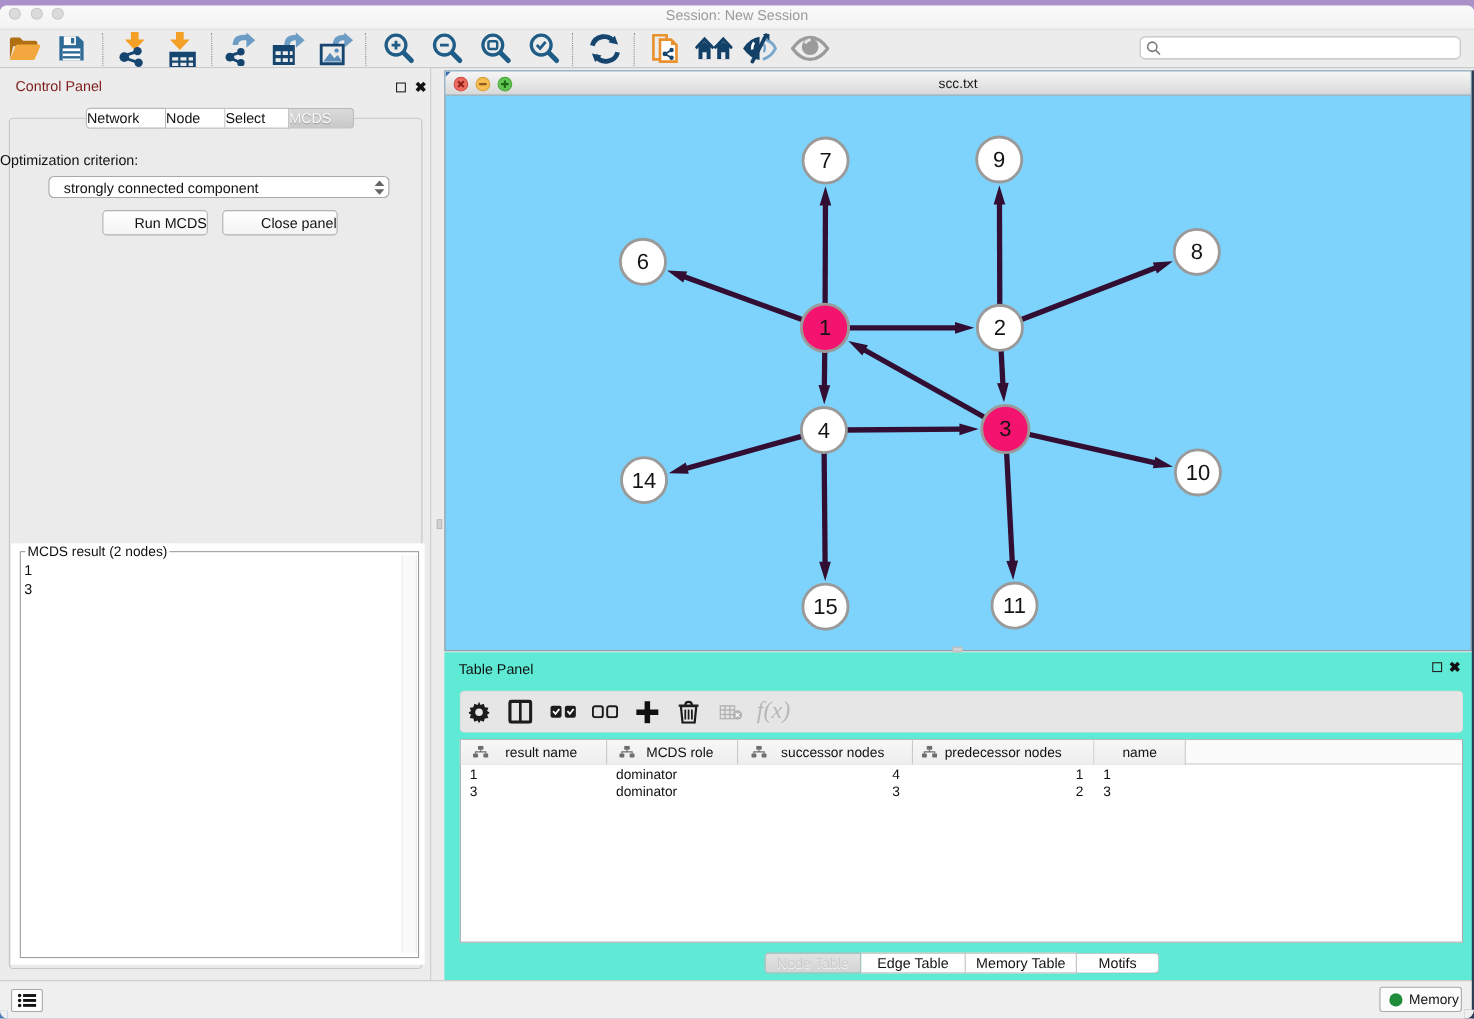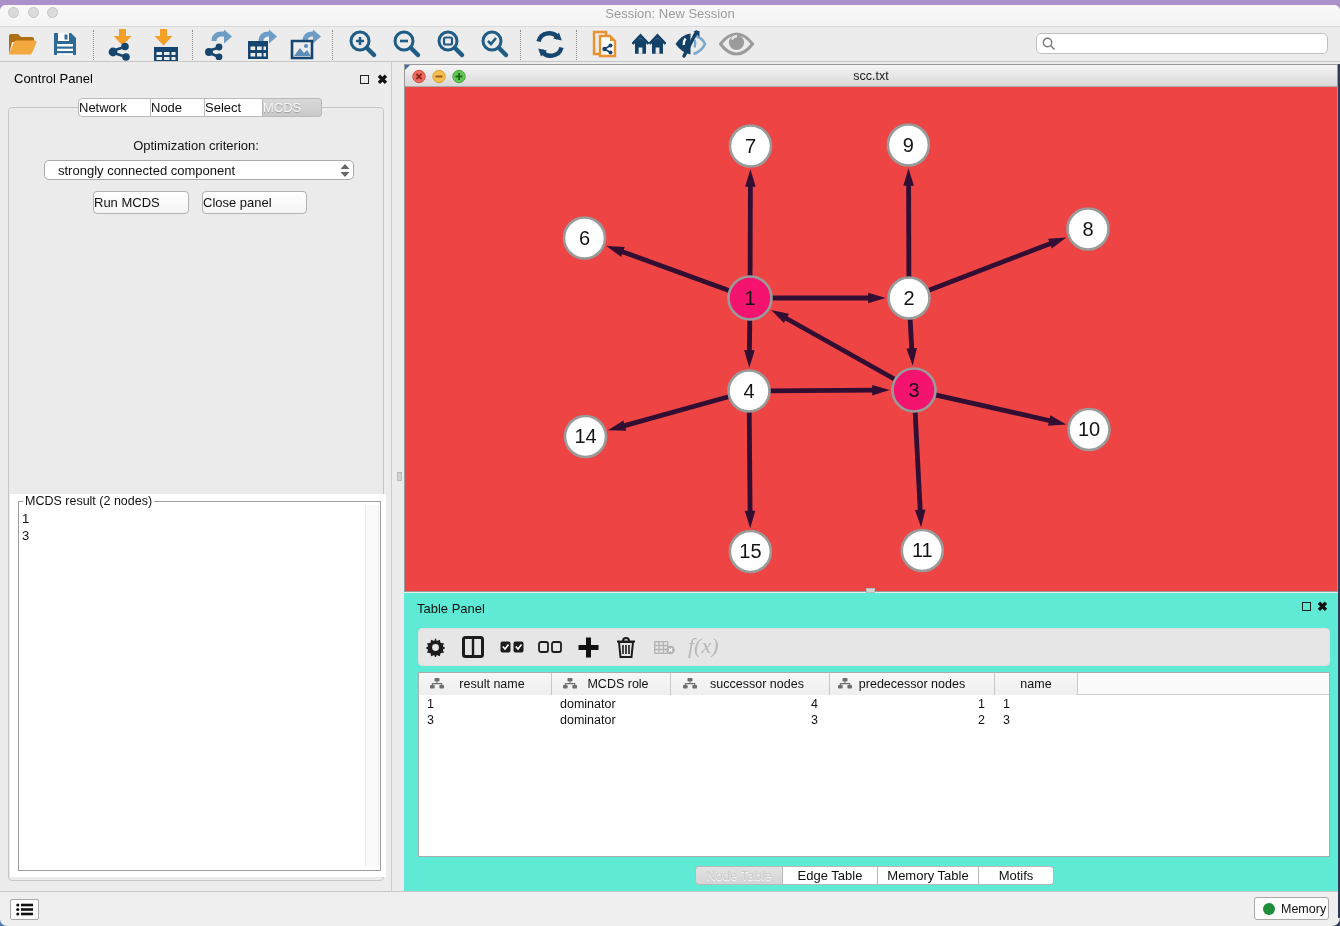--- a/index.html
+++ b/index.html
@@ -7,35 +7,35 @@
 .abs{position:absolute}
 #win{position:absolute;left:0;top:5px;width:1340px;height:921px;background:#ececec;border-radius:6px 6px 0 0;overflow:hidden}
 #titlebar{position:absolute;left:0;top:5px;width:1340px;height:22px;background:linear-gradient(#f9f9f9,#f3f3f3);border-bottom:1px solid #d9d9d9;border-radius:6px 6px 0 0}
 .tl{position:absolute;top:2px;width:11px;height:11px;border-radius:50%;background:#dbdbdb;border:1px solid #c7c7c7}
 #wtitle{position:absolute;top:1px;left:0;width:100%;text-align:center;font-size:13px;color:#9b9b9b}
 #toolbar{position:absolute;left:0;top:28px;width:1340px;height:34px;background:#ececec;border-bottom:1px solid #c6c6c6}
 .tsep{position:absolute;top:30px;width:0;height:30px;border-left:1px dotted #8e8e8e}
 #searchbox{position:absolute;left:1036px;top:33px;width:292px;height:21px;background:#fff;border:1px solid #c0c0c0;border-radius:5px}
 
 #cpanel{position:absolute;left:0;top:62px;width:392px;height:829px;background:#ececec;border-right:1px solid #cdcdcd}
-#cphead{position:absolute;left:14px;top:71px;font-size:13px;color:#000000}
+#cphead{position:absolute;left:14px;top:71px;font-size:13px;color:#7f1d1d}
 .wsq{position:absolute;width:9px;height:9px;border:1.5px solid #222}
 .wx{position:absolute;font-size:13px;font-weight:bold;color:#111}
 .tab{position:absolute;top:98px;height:19px;border:1px solid #b9b9b9;background:#fff;font-size:13px;color:#111;text-align:left;line-height:18px}
 #tabpane{position:absolute;left:8px;top:107px;width:376px;height:774px;border:1px solid #c6c6c6;border-radius:4px;background:#ebebeb}
-#optlabel{position:absolute;left:0;top:138px;width:392px;text-align:center;font-size:13px;color:#111}
+#optlabel{position:absolute;left:0;top:138px;width:392px;font-size:13px;color:#111}
 #combo{position:absolute;left:44px;top:160px;width:310px;height:20px;background:#fff;border:1px solid #a9a9a9;border-radius:5px;font-size:13px;color:#111;line-height:19px;padding-left:13px}
-.btn{position:absolute;top:191px;height:23px;background:linear-gradient(#ffffff,#f4f4f4);border:1px solid #b3b3b3;border-radius:4px;font-size:13px;color:#111;text-align:left;line-height:21px}
+.btn{position:absolute;top:191px;height:23px;background:linear-gradient(#ffffff,#f4f4f4);border:1px solid #b3b3b3;border-radius:4px;font-size:13px;color:#111;text-align:right;line-height:21px}
 #resback{position:absolute;left:10px;top:494px;width:376px;height:383px;background:#fff}
 #resbox{position:absolute;left:18px;top:501px;width:363px;height:370px;border:1px solid #9e9e9e}
 #reslabel{position:absolute;left:23px;top:494px;font-size:12.5px;line-height:15px;color:#111;background:#fff;padding:0 2px}
 #restext{position:absolute;left:22px;top:510px;font-size:13px;color:#111;line-height:17px}
 #resscroll{position:absolute;left:365px;top:505px;width:14px;height:361px;background:#fafafa;border-left:1px solid #ececec;border-right:1px solid #ececec}
 
-#netframe{position:absolute;left:404px;top:64px;width:934px;height:528px;border:1px solid #9a9a9a;background:#ef4444}
+#netframe{position:absolute;left:404px;top:64px;width:934px;height:528px;border:1px solid #9a9a9a;background:#7dd3fc}
 #nettitle{position:absolute;left:0;top:0;width:100%;height:22px;background:linear-gradient(#f6f6f6,#d8d8d8);border-bottom:1px solid #ababab}
 #nettext{position:absolute;left:0;top:4px;width:100%;text-align:center;font-size:12.5px;color:#1a1a1a}
 
 #tpanel{position:absolute;left:404px;top:593px;width:936px;height:298px;background:#5eead4}
 #tphead{position:absolute;left:13px;top:8px;font-size:13px;color:#111}
 #tptools{position:absolute;left:14px;top:35px;width:912px;height:38px;background:#e6e6e6;border:1px solid #dedede;border-radius:4px}
 #ttable{position:absolute;left:14px;top:79px;width:912px;height:185px;background:#fff;border:1px solid #ababab}
 #thead{position:absolute;left:0;top:0;width:910px;height:22px;background:linear-gradient(#f6f6f6,#eeeeee);border-bottom:1px solid #cccccc}
 .hcell{position:absolute;top:0;height:22px;border-right:1px solid #c9c9c9;font-size:12.5px;color:#111;text-align:center;line-height:22px}
 .cell{position:absolute;font-size:12.5px;color:#111}

